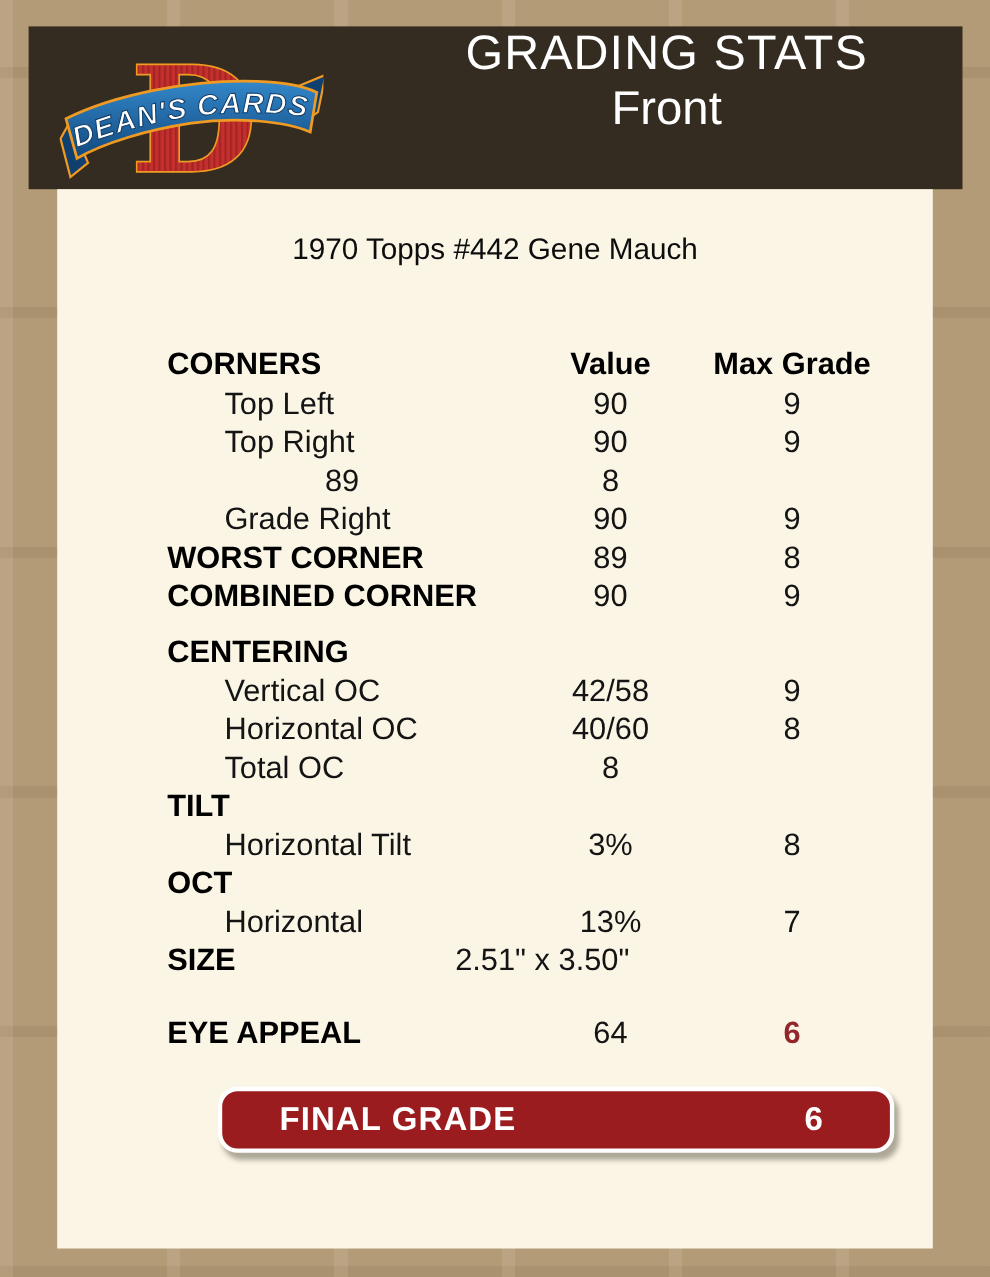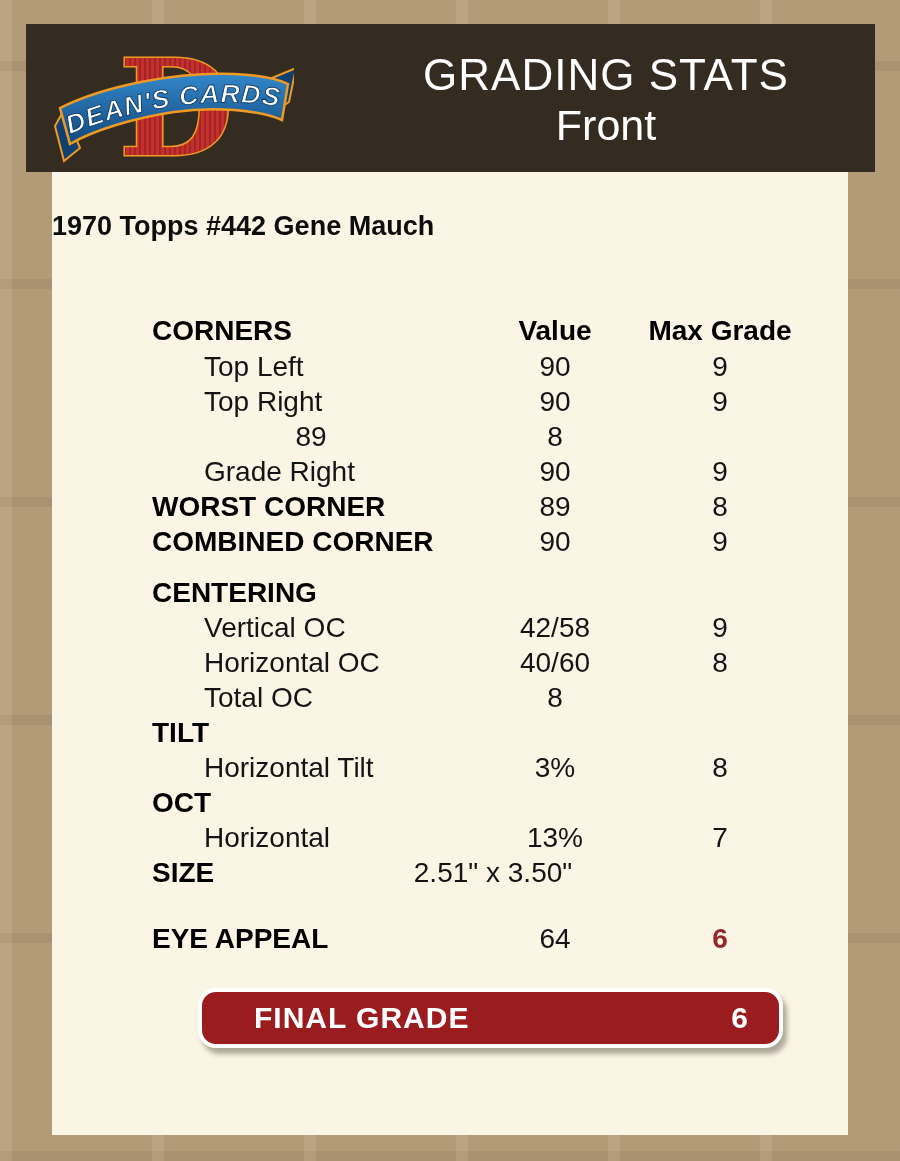--- a/index.html
+++ b/index.html
@@ -21,38 +21,38 @@
   
   .header-bar{
     position:absolute;left:26px;top:24px;width:849px;height:148px;
     background:#352c21;
   }
   .logo{
     position:absolute;left:28px;top:4px;width:240px;height:140px;
   }
   .header-titles{
     position:absolute;left:310px;top:0;width:540px;height:148px;
-    display:flex;flex-direction:column;align-items:center;justify-content:center;
+    display:flex;flex-direction:column;align-items:center;justify-content:flex-start;
     color:#ffffff;text-align:center;
   }
   .header-title{
     font-size:44px;line-height:50px;letter-spacing:1px;font-weight:400;
   }
   .header-subtitle{
     font-size:43px;line-height:42px;margin-top:4px;font-weight:400;
   }
 
   
   .panel{
     position:absolute;left:52px;top:172px;width:796px;height:963px;
     background:#fbf5e6;
   }
   .card-title{
-    position:absolute;top:38px;left:0;width:100%;text-align:left;
-    font-size:27px;font-weight:bold;color:#0d0d0d;line-height:32px;
+    position:absolute;top:38px;left:0;width:100%;text-align:center;
+    font-size:27px;font-weight:normal;color:#0d0d0d;line-height:32px;
   }
   .card-id{
     position:absolute;top:74px;left:0;width:100%;text-align:center;
     font-size:27px;color:#1a1a1a;line-height:32px;
   }
 
   
   .stats-table{
     position:absolute;left:100px;top:140px;width:648px;
     font-size:28px;color:#141414;
@@ -75,21 +75,21 @@
   .cell-max.max-red{color:#93262a;font-weight:bold;}
 
   
   .final-grade{
     position:absolute;left:146px;top:816px;width:495px;height:52px;
     background:#9b1c1f;
     border:4px solid #ffffff;
     border-radius:18px;
     box-shadow:4px 6px 5px rgba(110,104,88,0.55);
     display:flex;align-items:center;justify-content:space-between;
-    padding:0 30px 0 52px;box-sizing:content-box;
+    padding:0 60px 0 52px;box-sizing:content-box;
     color:#ffffff;font-size:30px;font-weight:bold;letter-spacing:1px;
   }
 </style>
 </head>
 <body>
 
 <div class="page">
 
   <div class="header-bar">
     <svg class="logo" viewBox="0 0 240 140" xmlns="http://www.w3.org/2000/svg">

